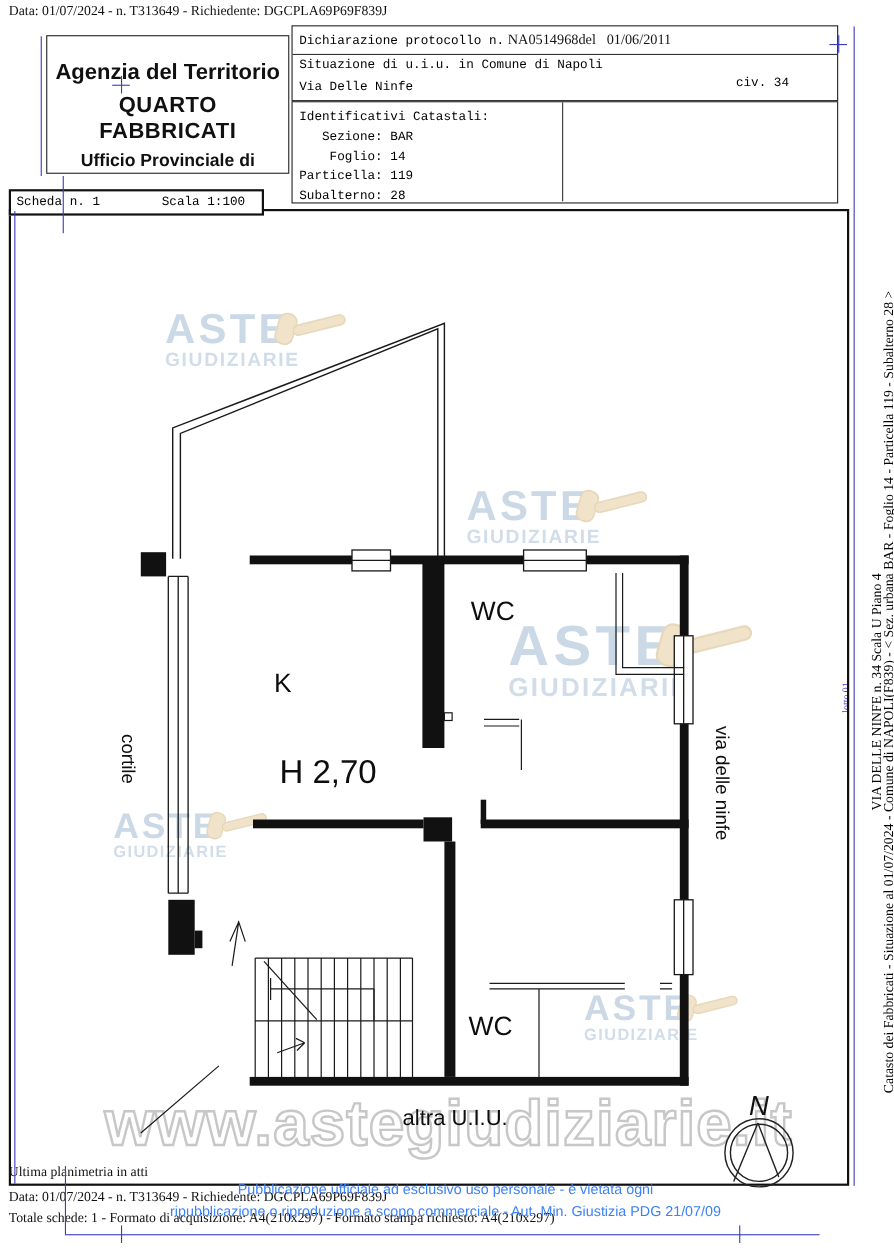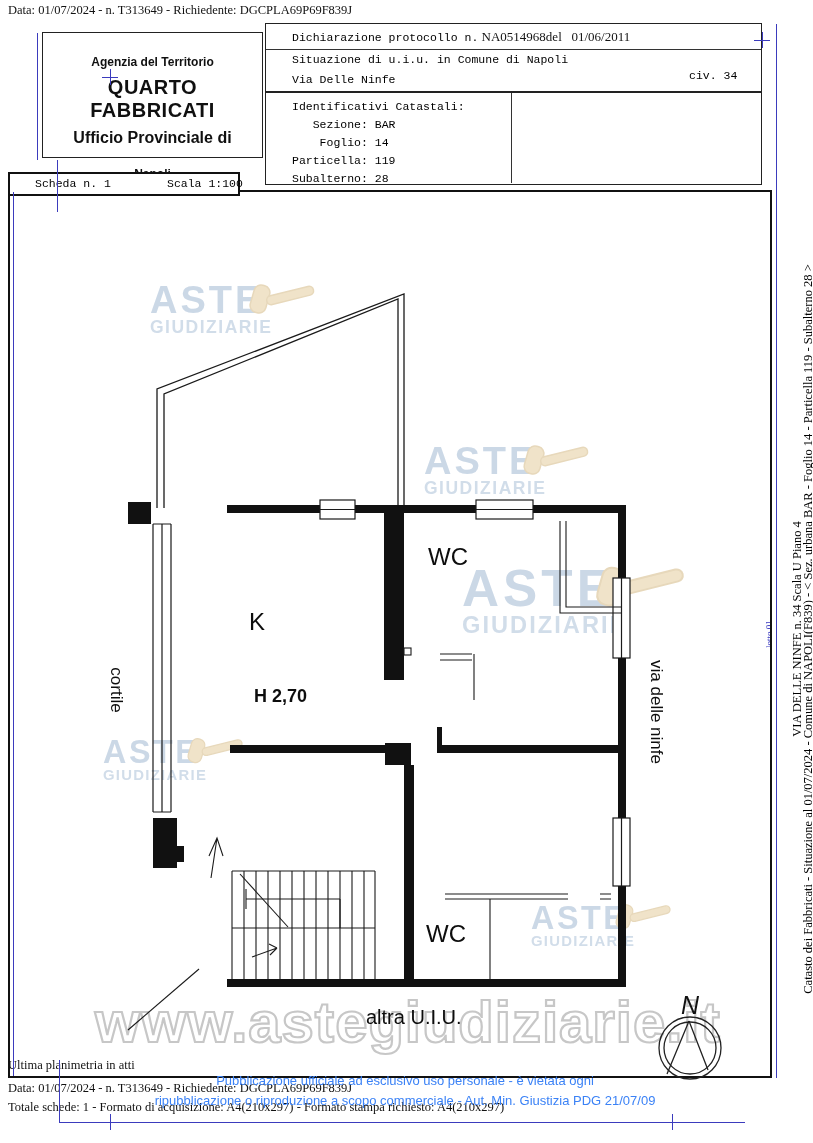--- a/index.html
+++ b/index.html
@@ -2,29 +2,29 @@
 <html><head>
 <meta charset="utf-8">
 <style>
   * { margin:0; padding:0; box-sizing:border-box; }
   html,body { background:#fff; }
   #page {
     position:relative; width:813px; height:1143px; background:#ffffff;
     font-family:"Liberation Serif", serif; color:#141414; overflow:hidden;padding-left:39px;
   }
   .abs { position:absolute; }
-  .mono { font-family:"Liberation Mono", monospace; font-size:11.5px; color:#000; white-space:pre;margin-left:20px; }
+  .mono { font-family:"Liberation Mono", monospace; font-size:11.5px; color:#000; white-space:pre; }
   .serif { font-family:"Liberation Serif", serif; }
 
   .topline { font-size:12.5px; color:#111; }
 
   .box { border:1.5px solid #222; background:#fff; }
 
   .header-box { text-align:center; font-family:"Liberation Sans", sans-serif; font-weight:bold; color:#101010; }
-  .header-box .h1 { font-size:12px; margin-top:22px; }
+  .header-box .h1 { font-size:20px; margin-top:22px; }
   .header-box .h2 { font-size:20px; margin-top:7px; letter-spacing:.5px; }
   .header-box .h3 { font-size:16px; margin-top:7px; }
   .header-box .h4 { font-size:12px; margin-top:20px; }
 
   .decl-row1 { border-bottom:1px solid #333; padding:3px 6px 4px 6px; }
   .decl-proto-val { font-family:"Liberation Serif", serif; font-size:13px; white-space:pre; }
   .decl-line { padding:3px 6px 0 6px; }
 
   .ident-line { line-height:18px; }
 
@@ -225,21 +225,21 @@
     <g fill="none" stroke="#222" stroke-width="1.3">
       <circle cx="690" cy="1048" r="31"></circle>
       <circle cx="690" cy="1048" r="26"></circle>
       <path d="M689,1021 L667,1074 M689,1021 L708,1070"></path>
       <text x="681" y="1014" font-size="25" font-style="italic" fill="#111" stroke="none">N</text>
     </g>
   </svg>
 
   <div class="abs room-label" style="left:249px; top:608px; font-size:24px; z-index:3;">K</div>
   <div class="abs room-label" style="left:428px; top:543px; font-size:24px; z-index:3;">WC</div>
-  <div class="abs room-label" style="left:254px; top:686px; font-size:18px; z-index:3;font-weight:bold;">H 2,70</div>
+  <div class="abs room-label" style="left:254px; top:686px; font-size:30px; z-index:3;">H 2,70</div>
   <div class="abs room-label" style="left:426px; top:920px; font-size:24px; z-index:3;">WC</div>
   <div class="abs room-label rot90" style="left:76px; top:680px; width:80px; height:20px; font-size:17px; z-index:3;">cortile</div>
   <div class="abs room-label rot90" style="left:591px; top:702px; width:130px; height:20px; font-size:17px; z-index:3;">via delle ninfe</div>
   <div class="abs room-label" style="left:353px; top:1006px; font-size:20px; z-index:4;margin-left:13px;">altra U.I.U.</div>
 
   <div class="abs url-wm" style="left:95px; top:988px; z-index:1;">www.astegiudiziarie.it</div>
 
   <div class="abs sidetext" style="left:801px; top:1078px; width:898px; height:14px;">Catasto dei Fabbricati - Situazione al 01/07/2024 - Comune di NAPOLI(F839) - &lt; Sez. urbana BAR - Foglio 14 - Particella 119 - Subalterno 28 &gt;</div>
   <div class="abs sidetext" style="left:790px; top:1078px; width:898px; height:14px;">VIA DELLE NINFE n. 34  Scala U Piano 4</div>
   <div class="abs edgenote" style="left:764px; top:648px; width:60px; height:10px;">lotto 01</div>

